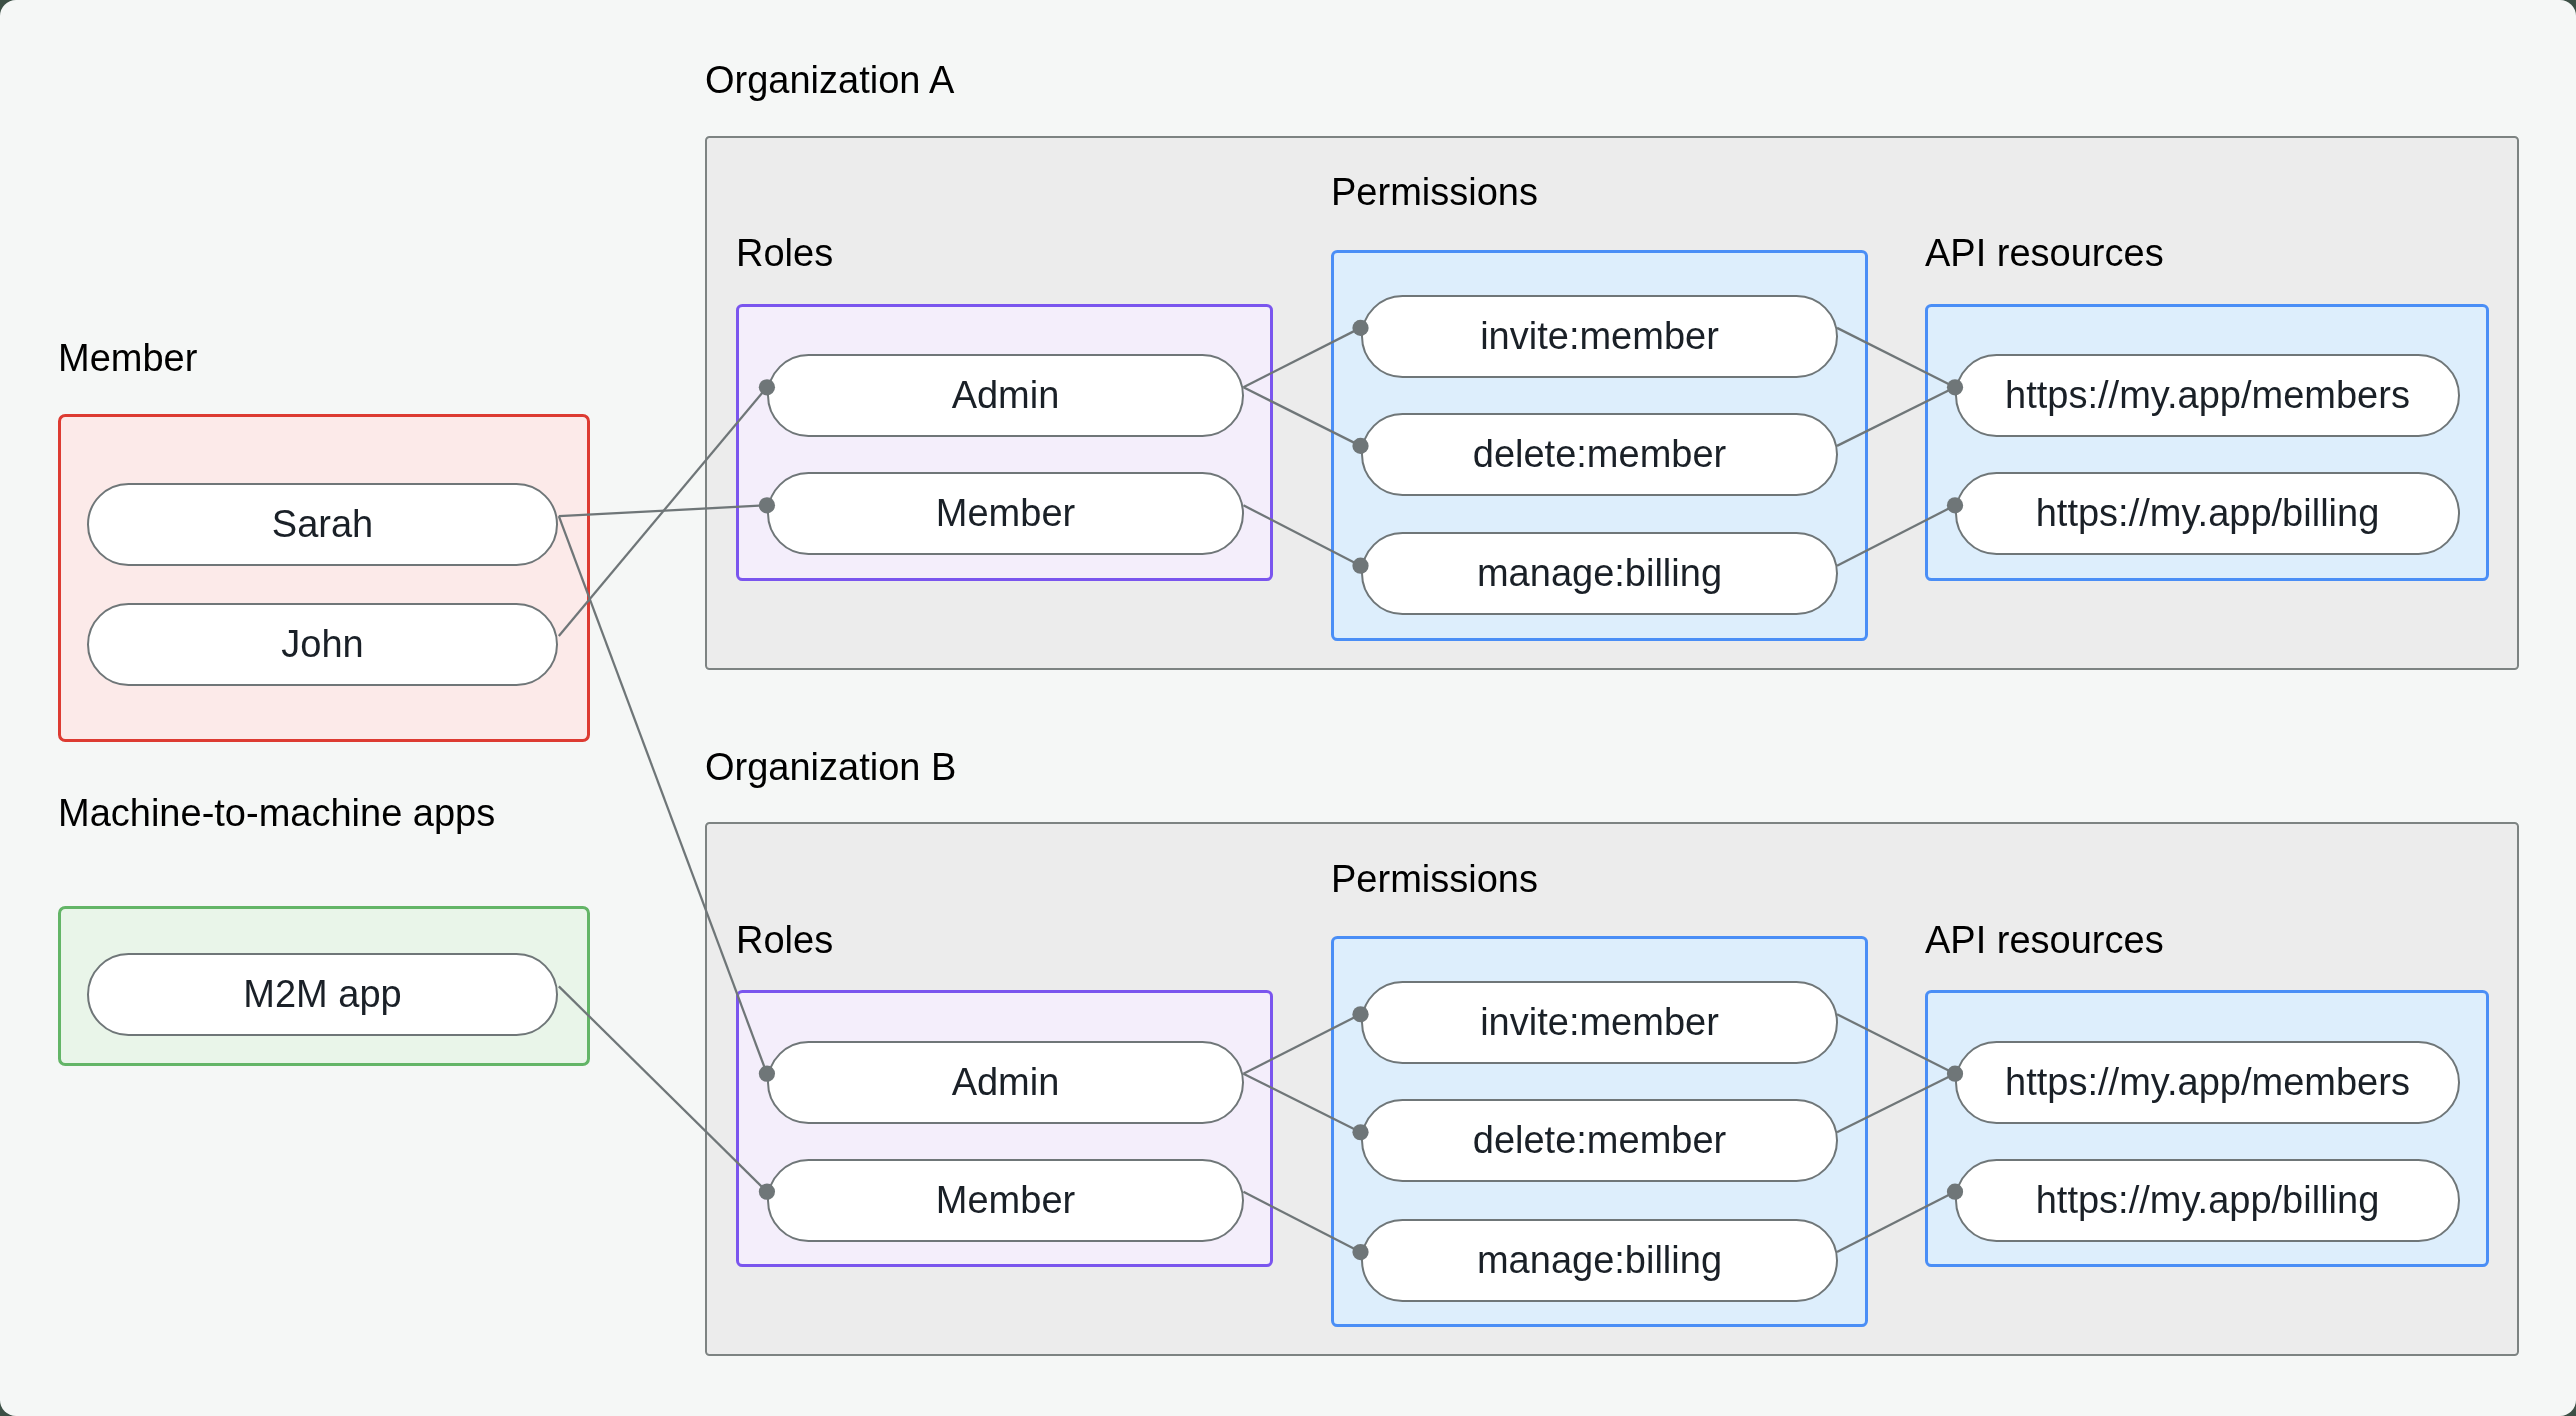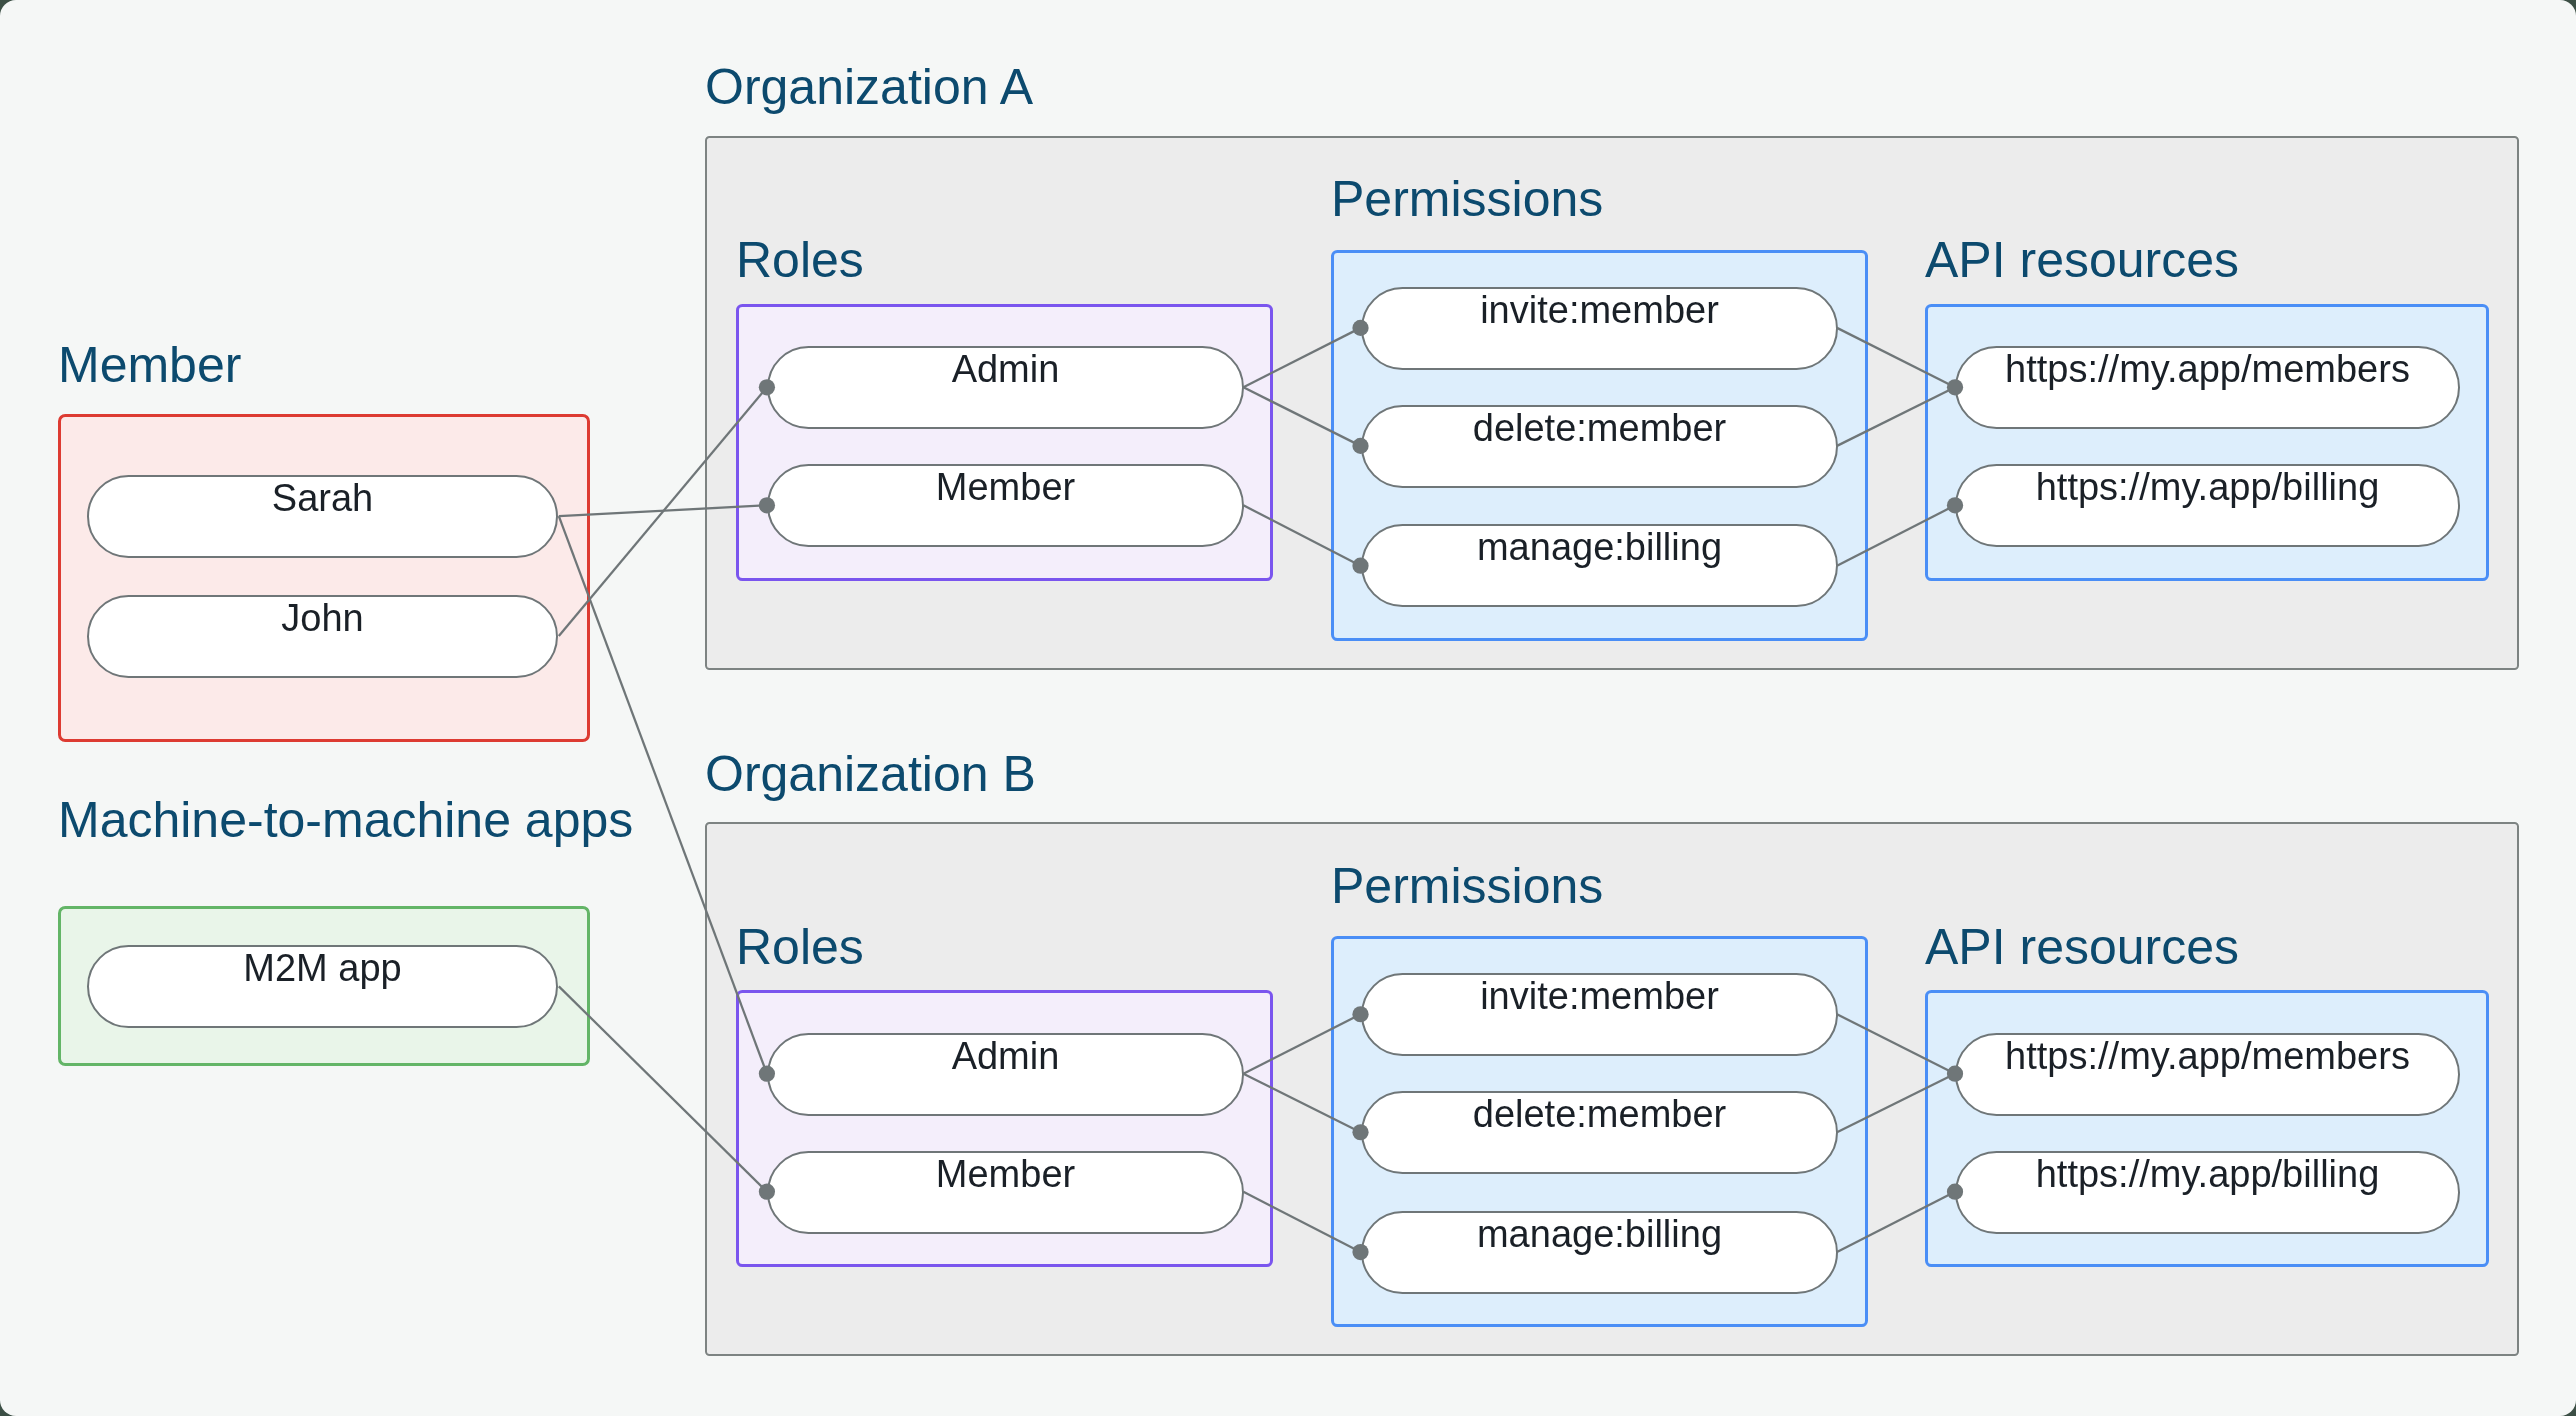--- a/index.html
+++ b/index.html
@@ -1,27 +1,27 @@
 <!DOCTYPE html>
 <html style="font-size:14.4px"><head>
 <meta charset="utf-8">
 <style>
   html,body{margin:0;padding:0;}
   body{width:2576px;height:1416px;overflow:hidden;background:#3c4f45;
        font-family:"Liberation Sans","DejaVu Sans",sans-serif;}
   #canvas{position:relative;width:2576px;height:1416px;background:#f5f7f6;
           border-radius:16px;overflow:hidden;}
-  .section-label{position:absolute;font-size:50px;line-height:1.15;color:#0c4a6e;
+  .section-label{position:absolute;font-size:38px;line-height:1.15;color:#000000;
                  white-space:nowrap;}
   .group-box{position:absolute;border-radius:7.2px;box-sizing:border-box;}
   .org-box{position:absolute;background:#ececec;border:2.7px solid #7d8382;
            border-radius:4.5px;box-sizing:border-box;}
   .node{position:absolute;background:#ffffff;border:2.3px solid #6f7678;
-        border-radius:900px;box-sizing:border-box;display:flex;align-items:flex-start;
-        justify-content:center;font-size:38px;color:#1a2027;white-space:nowrap;}
+        border-radius:900px;box-sizing:border-box;display:flex;align-items:center;
+        justify-content:center;font-size:38px;color:#1a2027;white-space:nowrap;margin-top:8px;}
   .users-box{background:#fceae9;border:3.6px solid #dd3b32;}
   .m2m-box{background:#e9f5e9;border:3.6px solid #63b567;}
   .roles-box{background:#f4eefb;border:3.6px solid #7a55ee;border-radius:6.3px;}
   .perm-box{background:#ddeefc;border:3.6px solid #4a8ef6;border-radius:6.3px;}
   .api-box{background:#ddeefc;border:3.6px solid #4a8ef6;border-radius:6.3px;}
   #edges{position:absolute;left:0;top:0;width:2576px;height:1416px;
          pointer-events:none;}
 </style>
 </head>
 <body>

